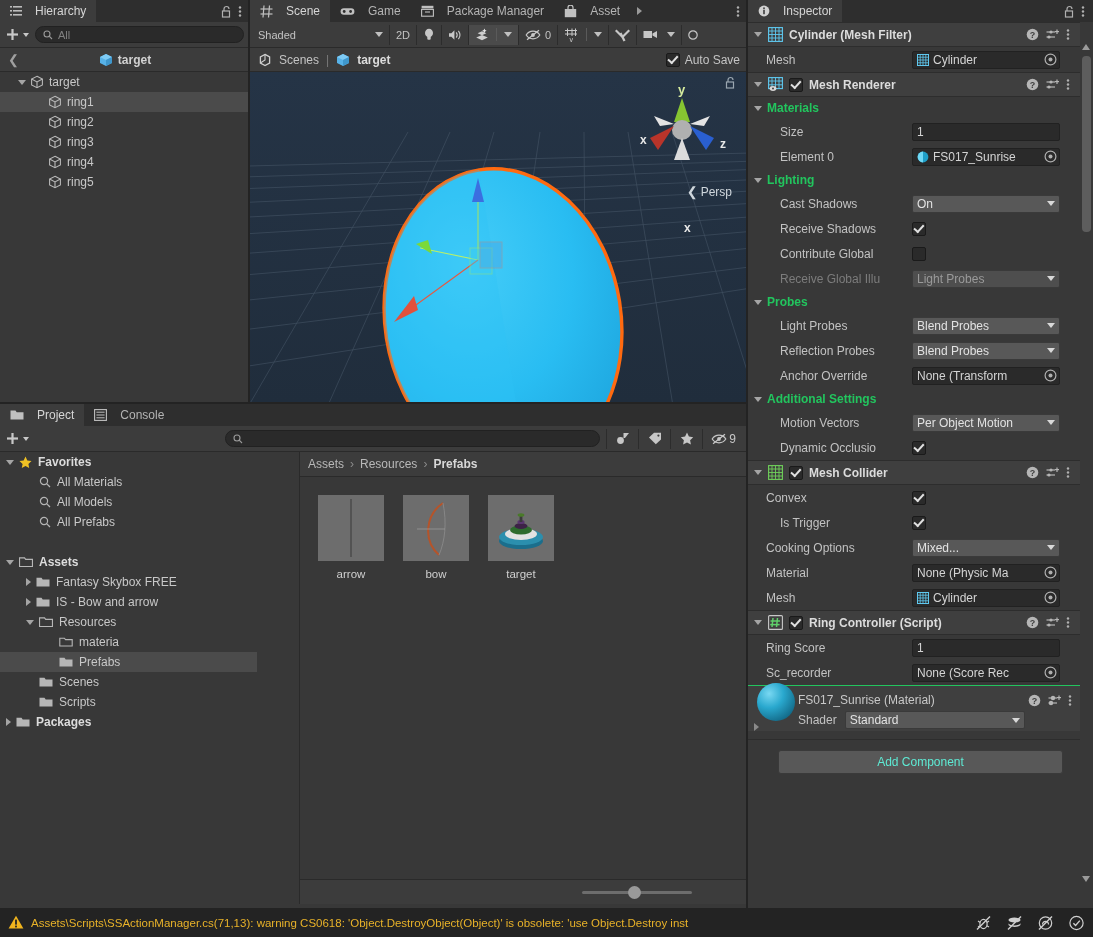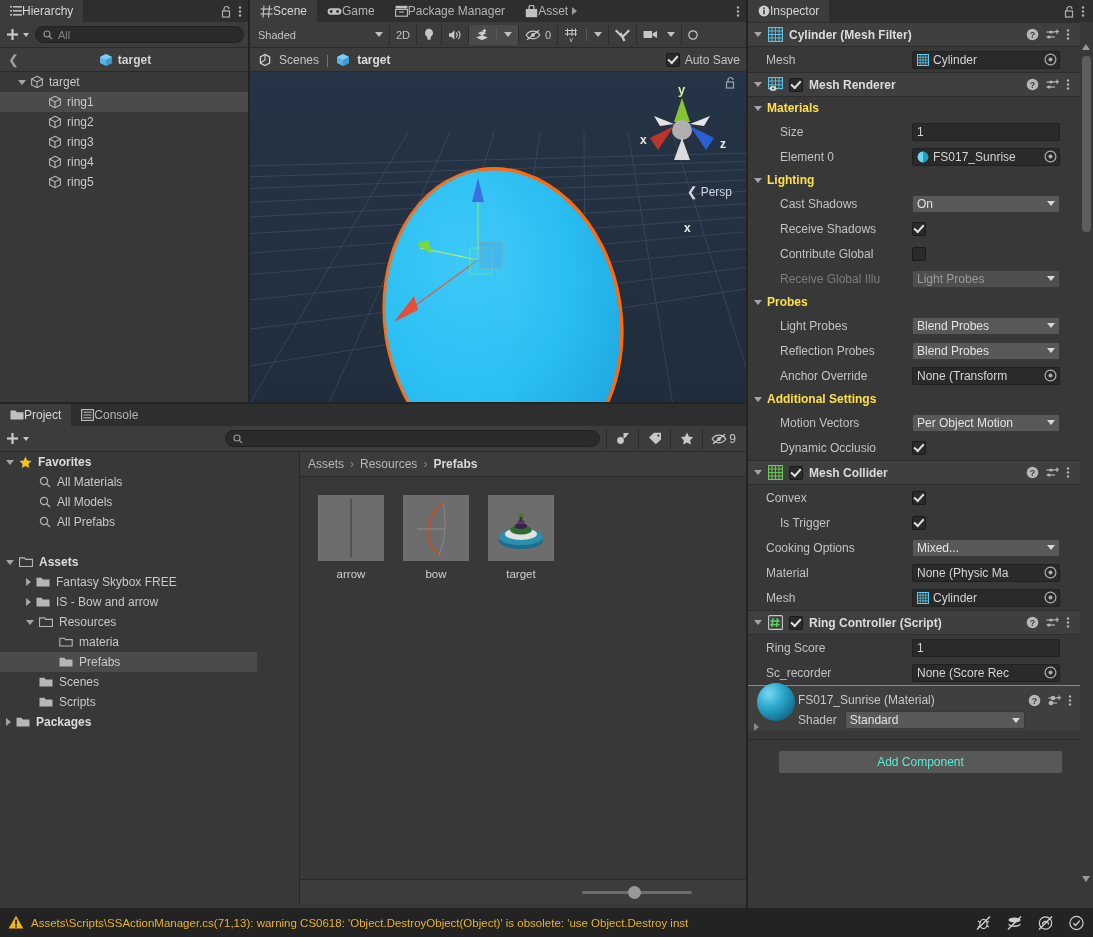--- a/index.html
+++ b/index.html
@@ -14,21 +14,21 @@
   }
   .app { position: relative; width: 1093px; height: 937px; }
 
   
   .panel { position: absolute; background: #383838; }
   .tabbar {
     height: 22px; background: #2e2e2e; display: flex; align-items: stretch;
     position: relative; overflow: hidden;
   }
   .tab {
-    display: flex; align-items: center; gap: 0; padding: 0 10px;
+    display: flex; align-items: center; gap: 13px; padding: 0 10px;
     font-size: 12px; color: #b4b4b4; background: #2e2e2e; white-space: nowrap;
   }
   .tab.active { background: #3c3c3c; color: #d6d6d6; }
   .tabbar .spacer { flex: 1; }
   .tab-tools { display: flex; align-items: center; gap: 6px; padding: 0 8px; }
 
   .icon { display: inline-block; flex: none; line-height: 0; }
   .lbl { line-height: 1; }
 
   
@@ -135,21 +135,21 @@
   .objfld .picker { width: 17px; height: 16px; display: flex; align-items: center; justify-content: center; flex: none; }
   .dd {
     height: 18px; background: #585858; border: 1px solid #3a3a3a; border-radius: 2px;
     display: flex; align-items: center; padding: 0 4px; color: #e2e2e2; font-size: 12px;
     width: 148px; overflow: hidden; white-space: nowrap;
   }
   .dd.dim { background: #4e4e4e; color: #9a9a9a; }
   .dd .caret { margin-left: auto; width: 0; height: 0; border-left: 4px solid transparent;
                border-right: 4px solid transparent; border-top: 5px solid #d8d8d8; }
   .sect { height: 22px; display: flex; align-items: center; gap: 5px; padding-left: 6px;
-          font-weight: bold; font-size: 12px; color: #fde047; }
+          font-weight: bold; font-size: 12px; color: #22c55e; }
   .mat-header { height: 46px; display: flex; align-items: flex-end; padding: 6px 4px 0 6px;
                 border-top: 1px solid #22c55e; background: #3f3f3f; }
   .mat-sphere { width: 38px; height: 38px; border-radius: 50%; flex: none;
     background: radial-gradient(circle at 32% 28%, #79d8f2 0%, #29a8ce 38%, #15708f 75%, #0c4a62 100%); }
   .addcomp {
     width: 285px; height: 24px; margin: 10px auto 0 auto; background: #585858;
     border: 1px solid #3a3a3a; border-radius: 3px; display: flex; align-items: center;
     justify-content: center; color: #5eead4; font-size: 12px;
   }
   .vscroll { position: absolute; right: 1px; top: 24px; width: 11px; bottom: 22px; }

